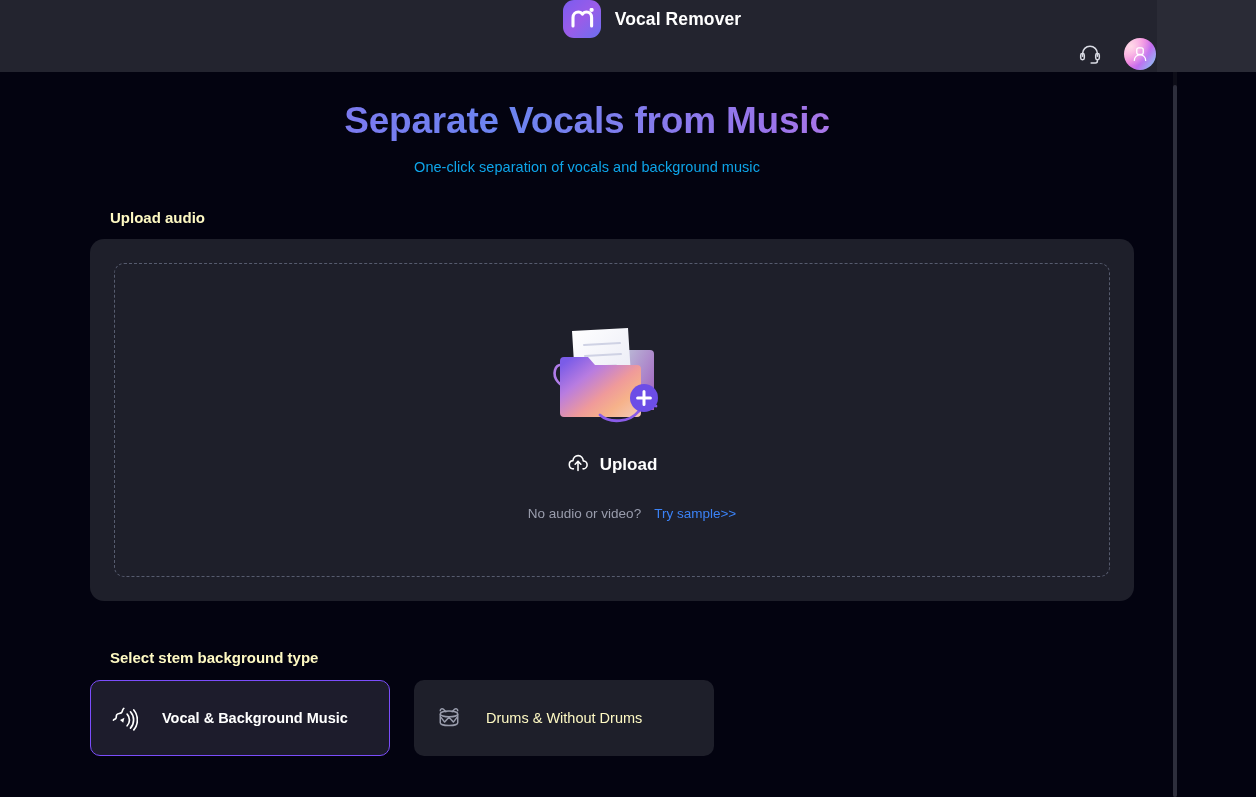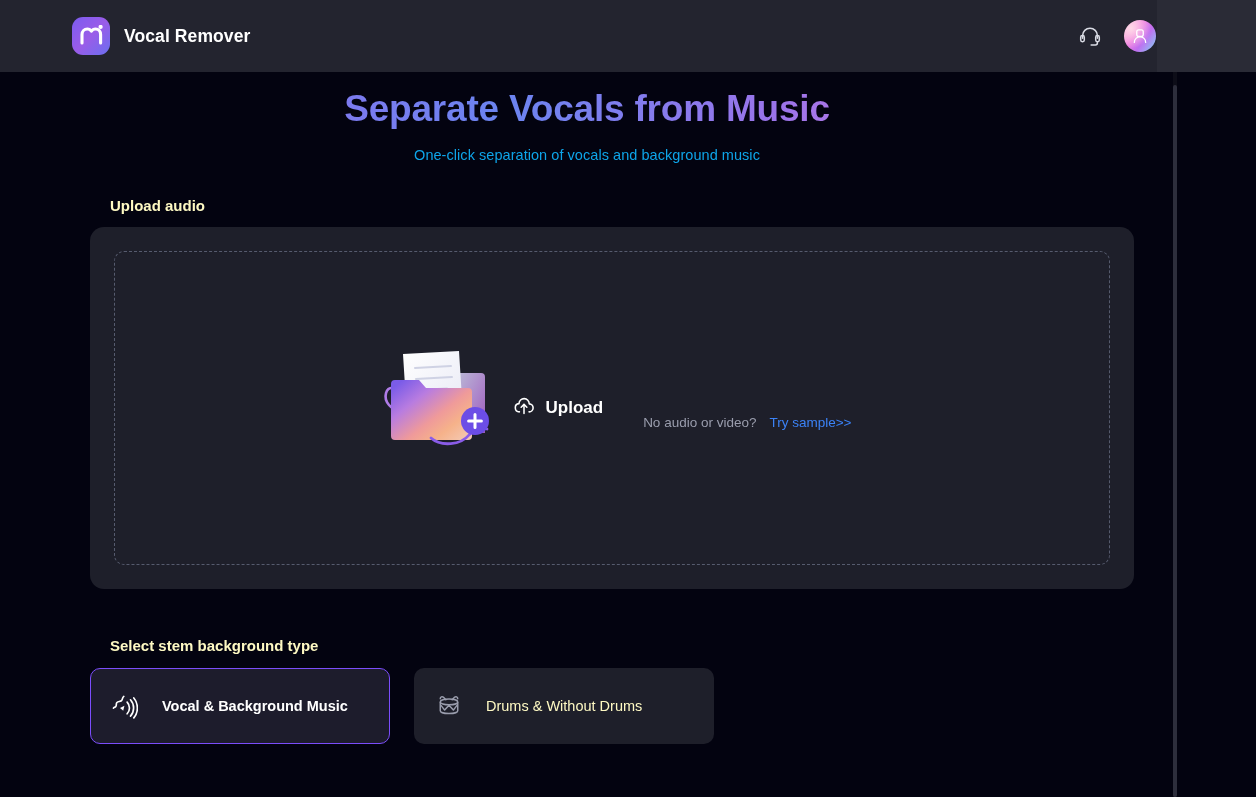--- a/index.html
+++ b/index.html
@@ -19,20 +19,21 @@
 
   
   .header {
     position: relative;
     height: 72px;
     width: 1256px;
     background: #23242f;
     display: flex;
     align-items: center;
     padding: 0 24px 0 72px;
+    flex-direction: column;
   }
   .header-gutter {
     position: absolute;
     top: 0;
     right: 0;
     width: 99px;
     height: 72px;
     background: #2a2b36;
   }
   .brand {
@@ -99,21 +100,21 @@
     height: 725px;
     background: #030310;
     overflow: hidden;
   }
   .content {
     width: 1174px;
     padding: 0;
   }
 
   .hero {
-    padding-top: 14px;
+    padding-top: 26px;
     text-align: center;
   }
   .hero-title {
     font-size: 37px;
     font-weight: bold;
     letter-spacing: -0.2px;
     background: linear-gradient(90deg,
         #9a6ae8 0%,
         #8a72ee 18%,
         #6b84f0 43%,
@@ -149,21 +150,21 @@
     background: #1e1f2a;
     border-radius: 14px;
     padding: 24px;
   }
   .dropzone {
     width: 100%;
     height: 100%;
     border: 1.6px dashed #565b6e;
     border-radius: 10px;
     display: flex;
-    flex-direction: row;
+    flex-direction: column;
     align-items: center;
     justify-content: center;
     cursor: pointer;
   }
   .folder-art {
     width: 140px;
     height: 112px;
     position: relative;
     margin-bottom: 22px;
   }

